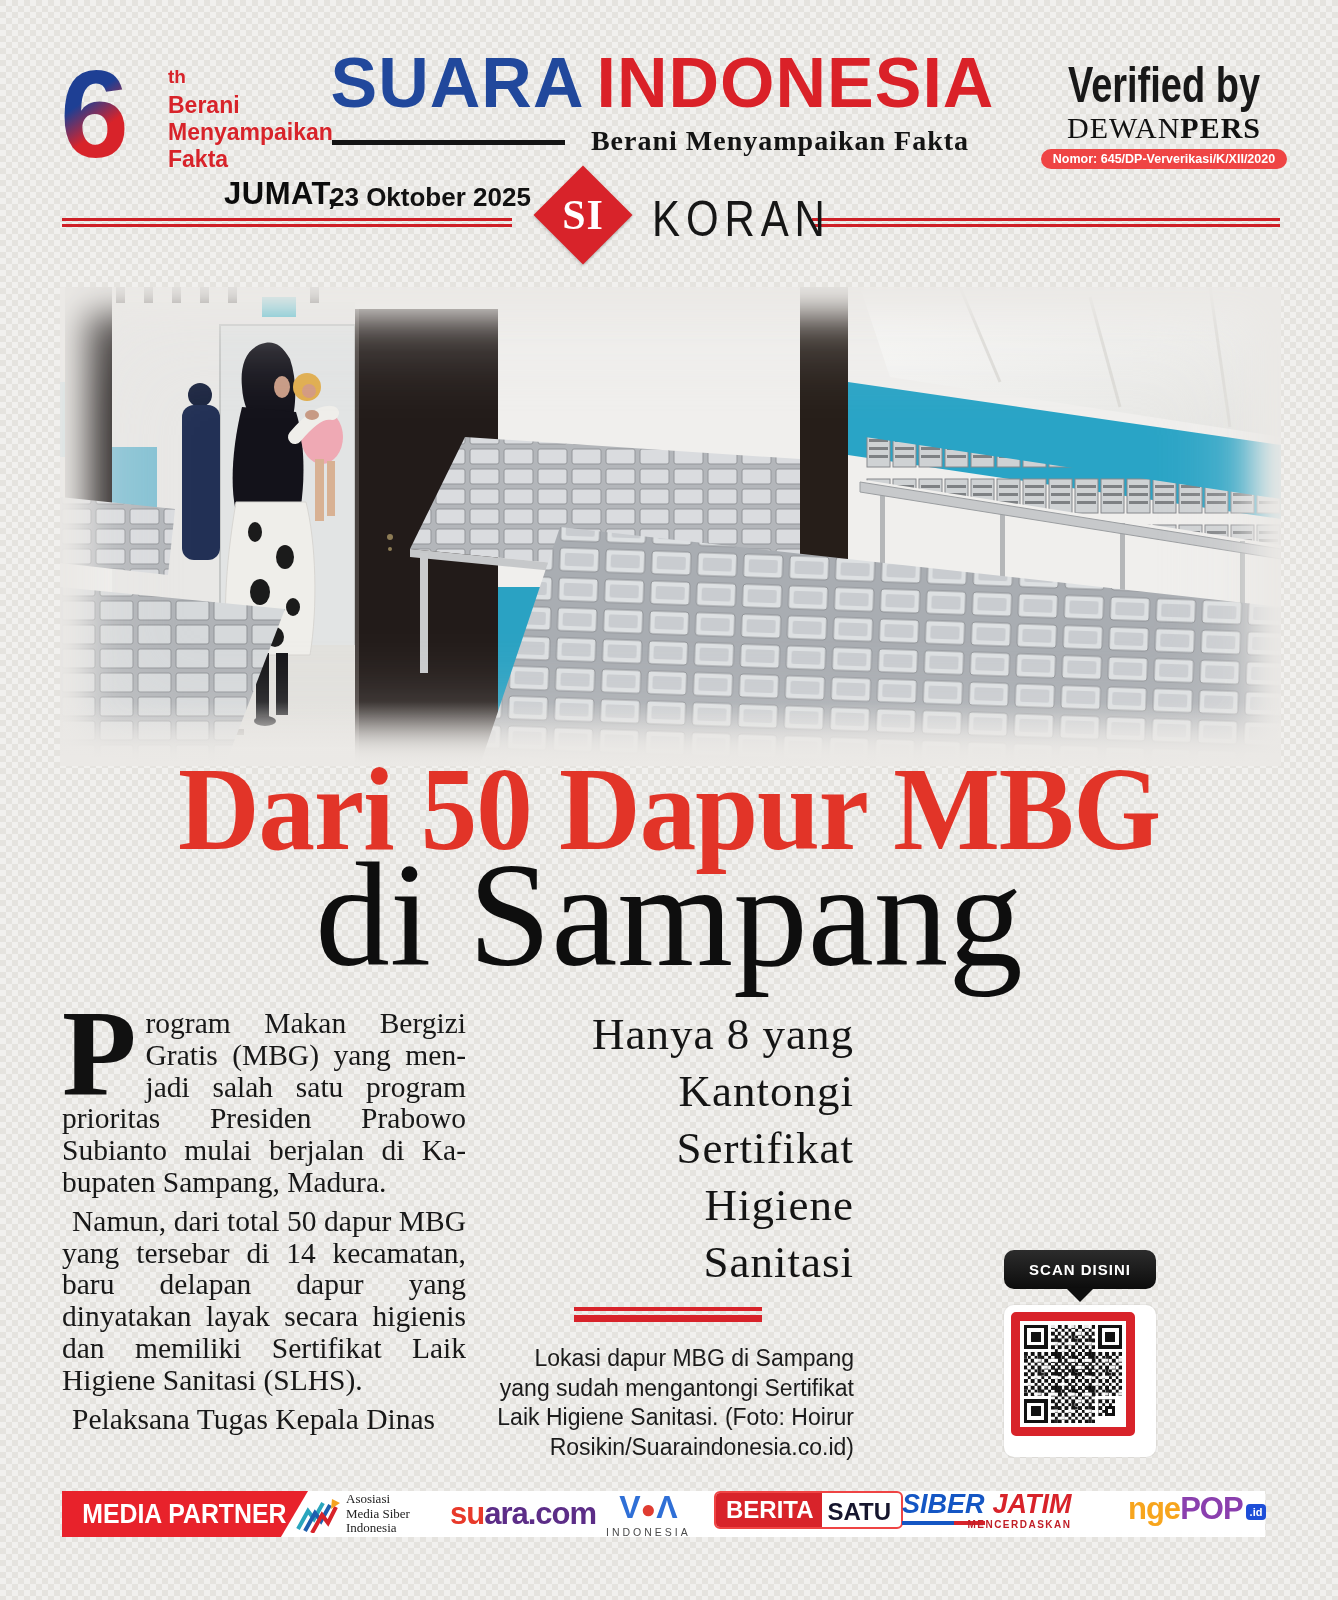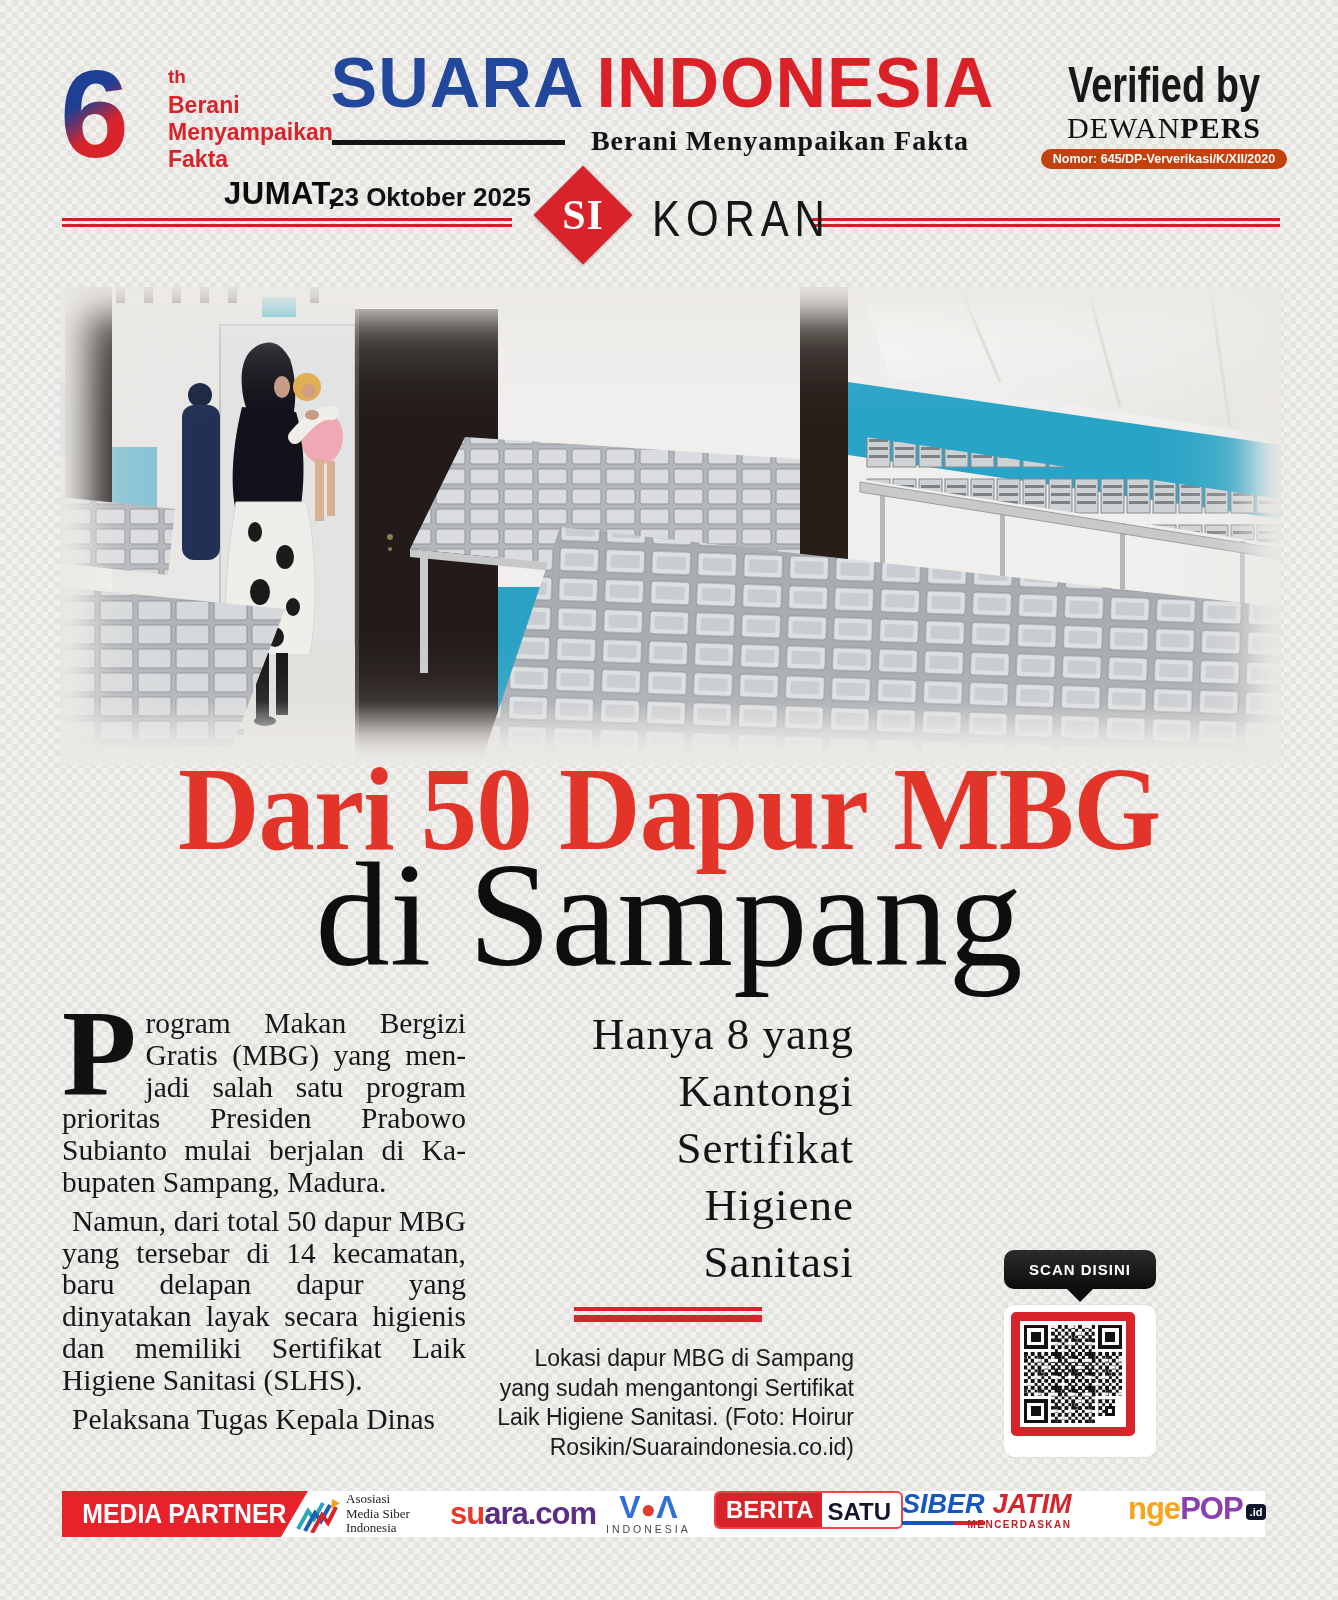--- a/index.html
+++ b/index.html
@@ -24,21 +24,21 @@
   .mast-rule{left:332px;top:140px;width:233px;height:5px;background:#141414;}
   .mast-tagline{left:570px;top:125px;width:420px;text-align:center;
                 font-family:"Liberation Serif",serif;font-weight:700;font-size:28px;
                 letter-spacing:1px;color:#141414;}
   .verified{left:1036px;top:60px;width:256px;text-align:center;}
   .verified-l1{font-weight:900;font-size:50px;line-height:1;color:#181818;
                transform:scaleX(.76);transform-origin:center;}
   .verified-l2{font-family:"Liberation Serif",serif;font-size:30px;color:#111;
                letter-spacing:1px;margin-top:1px;}
   .verified-l2 .pers{font-weight:700;}
-  .verified-badge{display:inline-block;margin-top:4px;background:#c2410c;color:#fff;
+  .verified-badge{display:inline-block;margin-top:4px;background:#ef4444;color:#fff;
                   font-size:12.5px;font-weight:700;padding:3px 12px;border-radius:10px;}
 
   
   .date-day{left:224px;top:176px;font-size:31px;font-weight:900;color:#0c0c0c;letter-spacing:.5px;}
   .date-rest{left:330px;top:182px;font-size:26px;font-weight:700;color:#111;}
   .redrule{height:9px;border-top:3px solid #cf2027;border-bottom:3px solid #cf2027;box-sizing:border-box;}
   .redrule-left{left:62px;top:218px;width:450px;}
   .redrule-right{left:812px;top:218px;width:468px;}
   .si-diamond{left:548px;top:180px;width:70px;height:70px;background:#d8232a;
               transform:rotate(45deg);box-shadow:1px 1px 3px rgba(0,0,0,.25);}
@@ -97,36 +97,36 @@
   .foot-white{left:62px;top:1491px;width:1203px;height:46px;background:#fff;}
   .foot-red{left:62px;top:1491px;width:246px;height:46px;background:#e8222b;
             clip-path:polygon(0 0,100% 0,89% 100%,0 100%);display:flex;align-items:center;}
   .foot-red span{color:#fff;font-weight:900;font-size:27px;letter-spacing:0;
                  padding-left:22px;transform:scaleX(.92);transform-origin:left;white-space:nowrap;}
   .partner{top:1491px;height:46px;display:flex;align-items:center;}
   .amsi{left:296px;gap:6px;}
   .amsi-text{font-family:"Liberation Serif",serif;font-size:13px;line-height:14.5px;color:#222;}
   .suara{left:450px;font-size:31px;font-weight:800;letter-spacing:-1px;}
   .suara .su{color:#e8392a;} .suara .ara{color:#5c2d87;}
-  .voa{left:606px;flex-direction:column;justify-content:flex-start;line-height:1;}
+  .voa{left:606px;flex-direction:column;justify-content:space-between;line-height:1;}
   .voa-row{font-weight:900;font-size:32px;font-style:normal;}
   .voa-row .v,.voa-row .a{color:#2f6fd6;} .voa-row .dot{color:#e03c31;font-size:26px;}
   .voa-sub{font-size:10.5px;letter-spacing:3px;color:#4a4a4a;margin-top:1px;text-align:center;}
   .berita{left:714px;border:2px solid #ef4444;border-radius:6px;overflow:hidden;height:34px;background:#fff;}
   .berita .b1{background:#d8232a;color:#fff;font-weight:800;font-size:24px;padding:3px 8px 0 10px;height:100%;box-sizing:border-box;}
   .berita .b2{color:#15152d;font-weight:800;font-size:24px;padding:3px 10px 0 6px;}
   .siber{left:902px;flex-direction:column;align-items:flex-start;}
   .siber-row{font-style:italic;font-weight:900;font-size:27px;line-height:1;}
   .siber-row .s1{color:#1456c4;border-bottom:4px solid;
       border-image:linear-gradient(100deg,#1456c4 65%,#d8232a 65%) 1;padding-bottom:2px;}
   .siber-row .s2{color:#d8232a;margin-left:8px;}
   .siber-sub{align-self:flex-end;font-size:10px;font-weight:700;color:#c11f27;letter-spacing:1.5px;margin-top:1px;}
   .ngepop{left:1128px;font-weight:800;font-size:31px;letter-spacing:-1px;align-items:baseline;}
   .ngepop .nge{color:#f7a51d;} .ngepop .pop{color:#8a3fae;}
-  .ngepop .id{background:#0f172a;color:#fff;font-size:11px;letter-spacing:0;border-radius:4px;
+  .ngepop .id{background:#1d4ed8;color:#fff;font-size:11px;letter-spacing:0;border-radius:4px;
               padding:2px 4px;margin-left:3px;position:relative;top:-3px;}
 </style>
 </head>
 <body>
 
 <div id="page">
   <div class="texture"></div>
 
   <div class="abs six">6</div>
   <div class="abs six-th">th</div>

